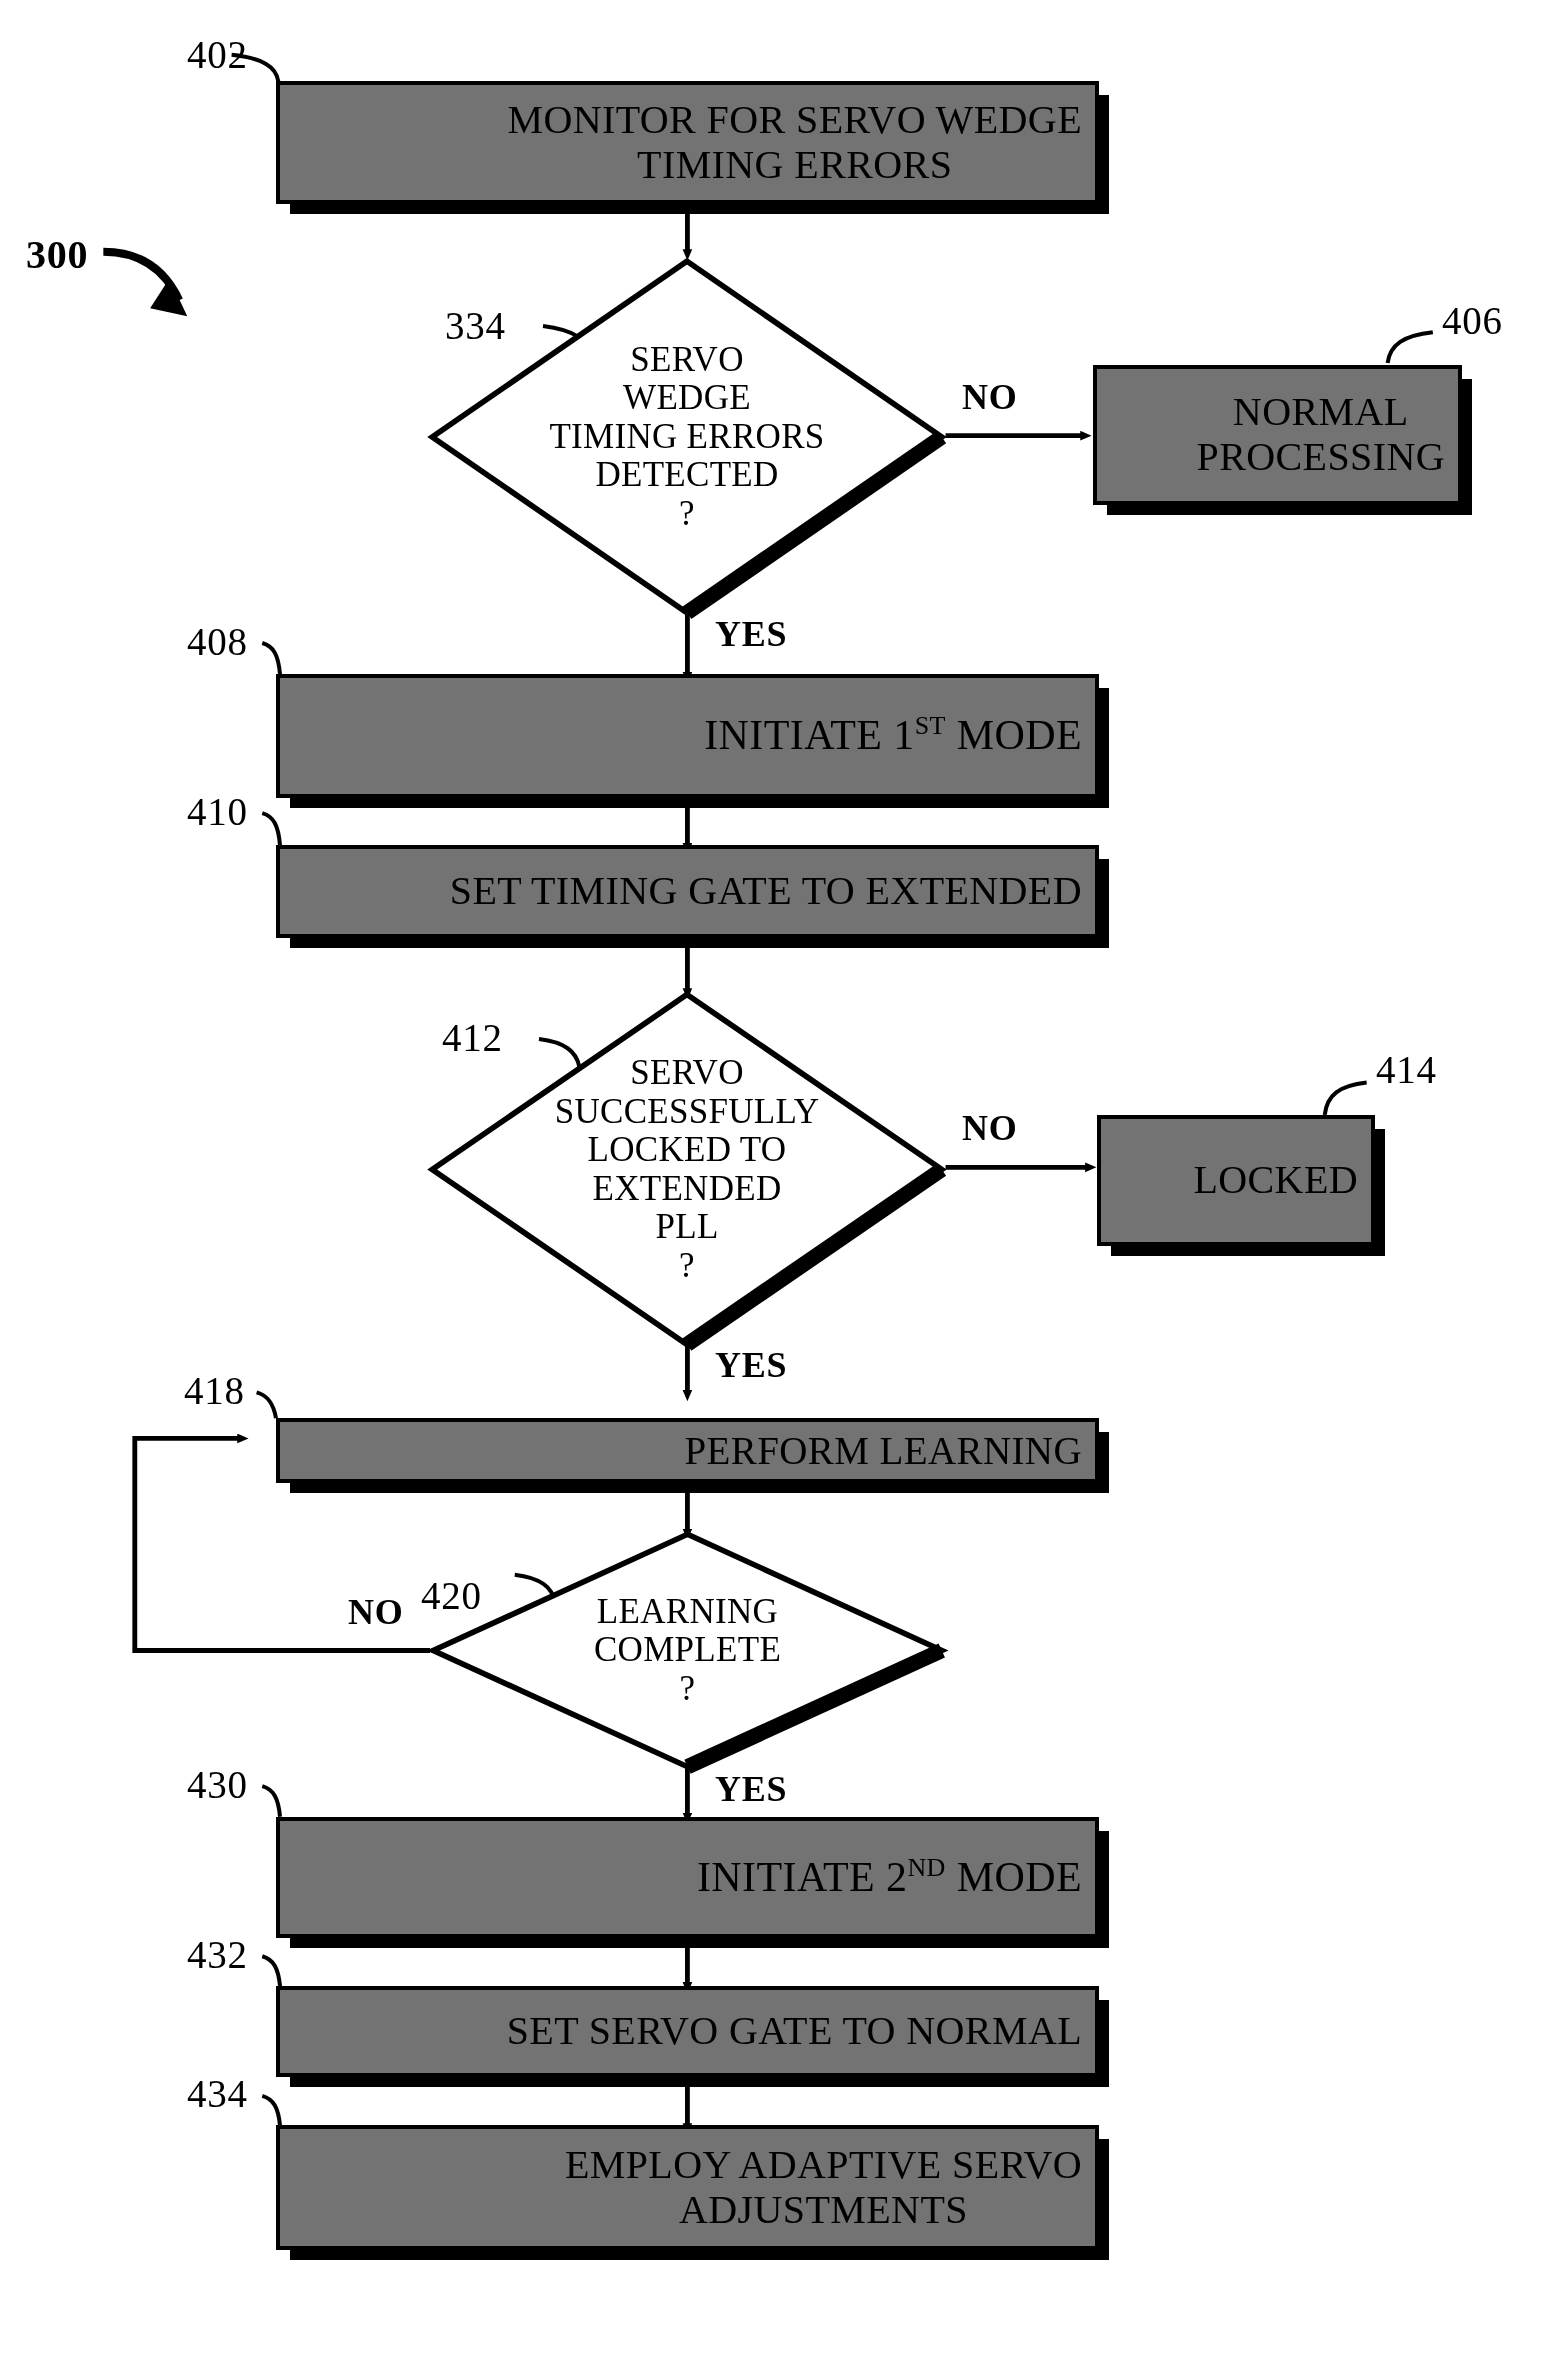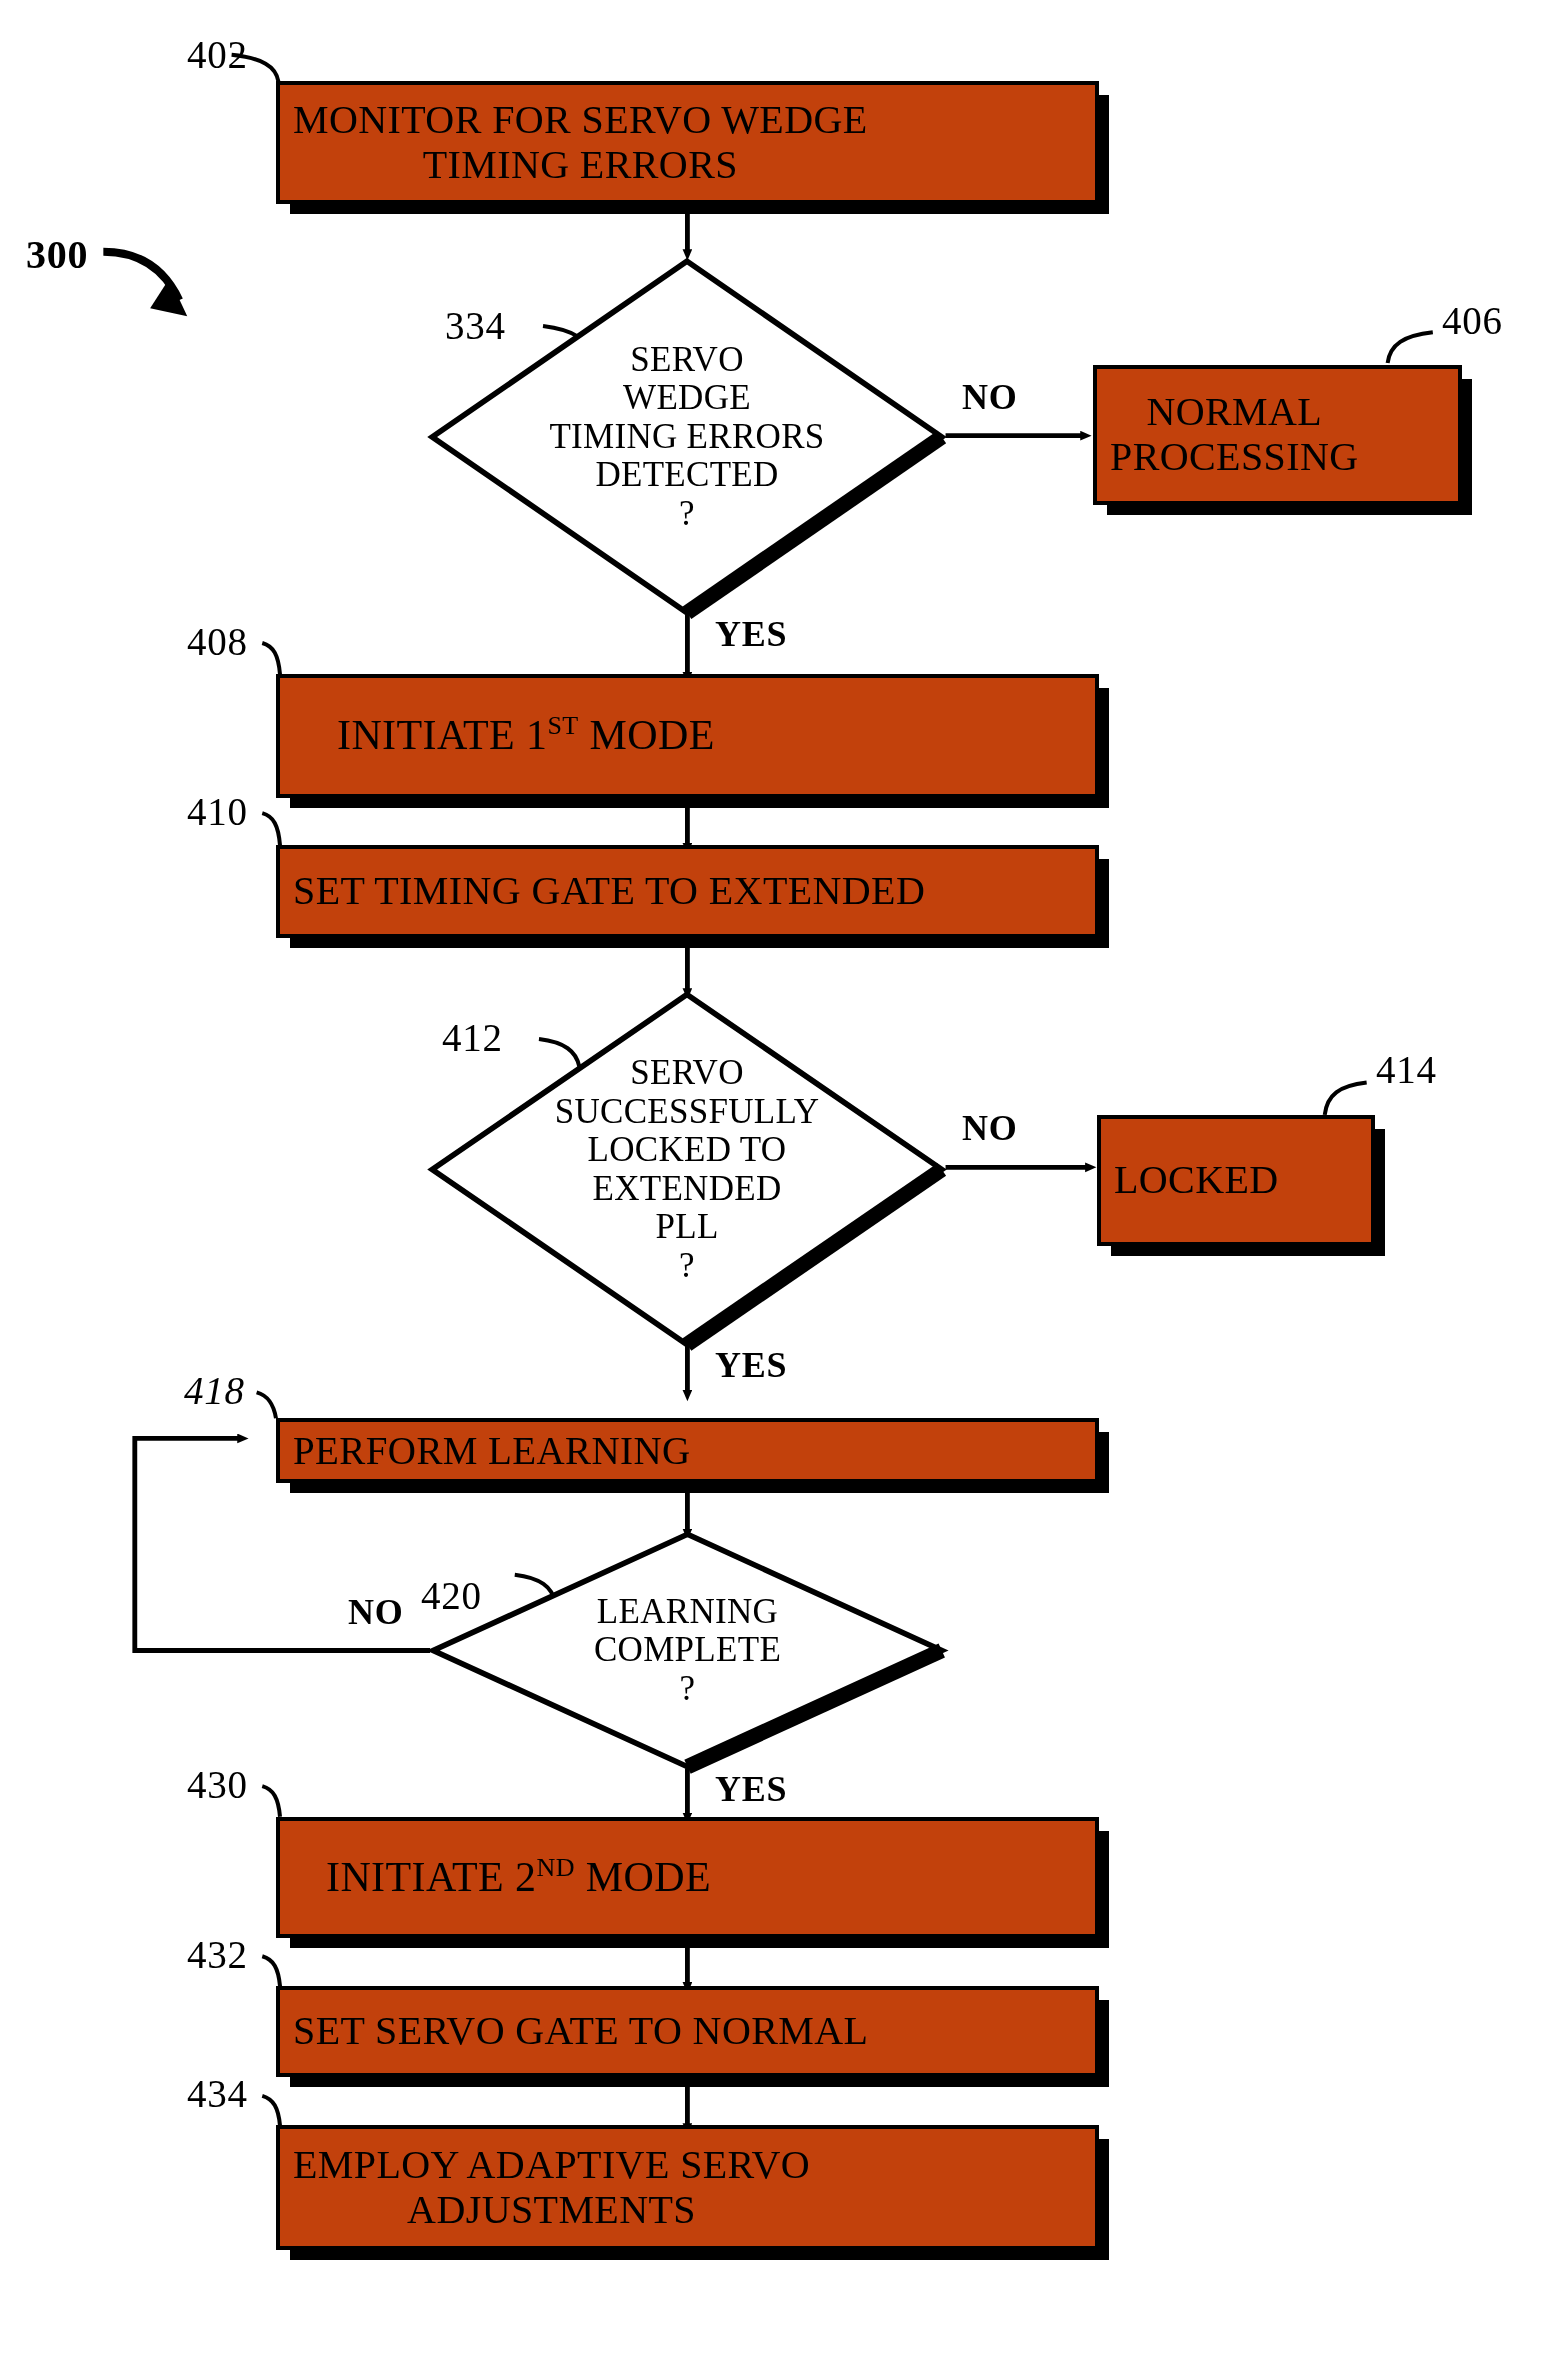--- a/index.html
+++ b/index.html
@@ -20,25 +20,25 @@
     left:0;top:0;
     width:1566px;
     height:2354px;
     pointer-events:none;
   }
 
   
   .pbox{
     position:absolute;
     box-sizing:border-box;
-    background:#c2410c;
+    background:#737373;
     border:4px solid #000000;
     display:flex;
     align-items:center;
-    justify-content:flex-start;
+    justify-content:flex-end;
     text-align:center;
     line-height:1.12;
     letter-spacing:0.4px;
   }
   .pbox .shadow-r{
     position:absolute;
     right:-13.7px;
     top:9.7px;
     bottom:-13.7px;
     width:9.7px;
@@ -224,21 +224,21 @@
   <div class="branch" style="left:962px;top:1107px;">NO</div>
   <div class="branch" style="left:715px;top:1344px;">YES</div>
 
   <div class="ref" style="left:1376px;top:1047px;">414</div>
   <div class="pbox" style="left:1097px;top:1115px;width:278px;height:131px;font-size:40px;">
     <span class="shadow-r"></span>
     <span class="shadow-b"></span>
     <span class="ptext">LOCKED</span>
   </div>
 
-  <div class="ref" style="left:184px;top:1368px;font-style:italic;">418</div>
+  <div class="ref" style="left:184px;top:1368px;">418</div>
   <div class="pbox" style="left:276px;top:1418px;width:823px;height:65px;font-size:39px;">
     <span class="shadow-r"></span>
     <span class="shadow-b"></span>
     <span class="ptext">PERFORM LEARNING</span>
   </div>
 
   <div class="ref" style="left:421px;top:1550px;margin-top:23px;">420</div>
   <div class="dia" style="left:430px;top:1531px;width:515px;height:239px;">
     <svg width="515" height="239" viewBox="0 0 638 296" xmlns="http://www.w3.org/2000/svg">
       <polygon points="319,4 634,148 319,292 4,148" fill="#ffffff" stroke="#000000" stroke-width="7"></polygon>

